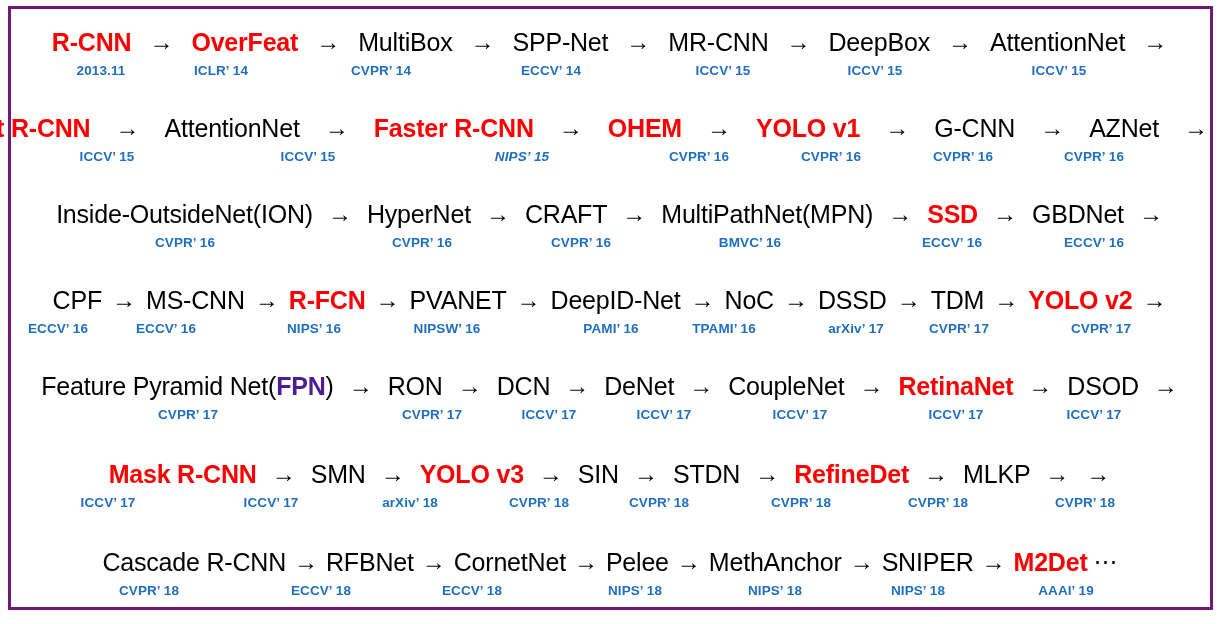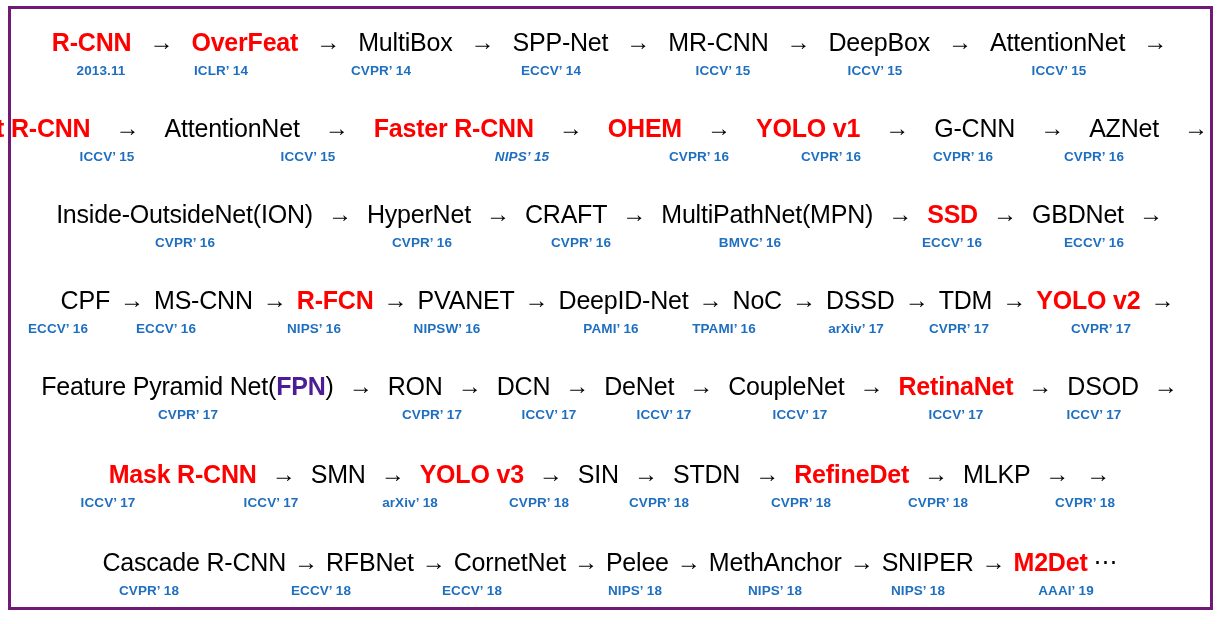--- a/index.html
+++ b/index.html
@@ -187,21 +187,21 @@
         <div class="venue-line">
           <span class="venue" style="left: 174px;">CVPR’ 16</span>
           <span class="venue" style="left: 411px;">CVPR’ 16</span>
           <span class="venue" style="left: 570px;">CVPR’ 16</span>
           <span class="venue" style="left: 739px;">BMVC’ 16</span>
           <span class="venue" style="left: 941px;">ECCV’ 16</span>
           <span class="venue" style="left: 1083px;">ECCV’ 16</span>
         </div>
       </div>
       <div class="row row-3">
-        <div class="node-line" style="gap: 8px; padding-left: 8px;">
+        <div class="node-line" style="gap: 8px;">
           <span class="node">CPF</span>
           <span class="arrow">→</span>
           <span class="node">MS-CNN</span>
           <span class="arrow">→</span>
           <span class="node hl">R-FCN</span>
           <span class="arrow">→</span>
           <span class="node">PVANET</span>
           <span class="arrow">→</span>
           <span class="node">DeepID-Net</span>
           <span class="arrow">→</span>

